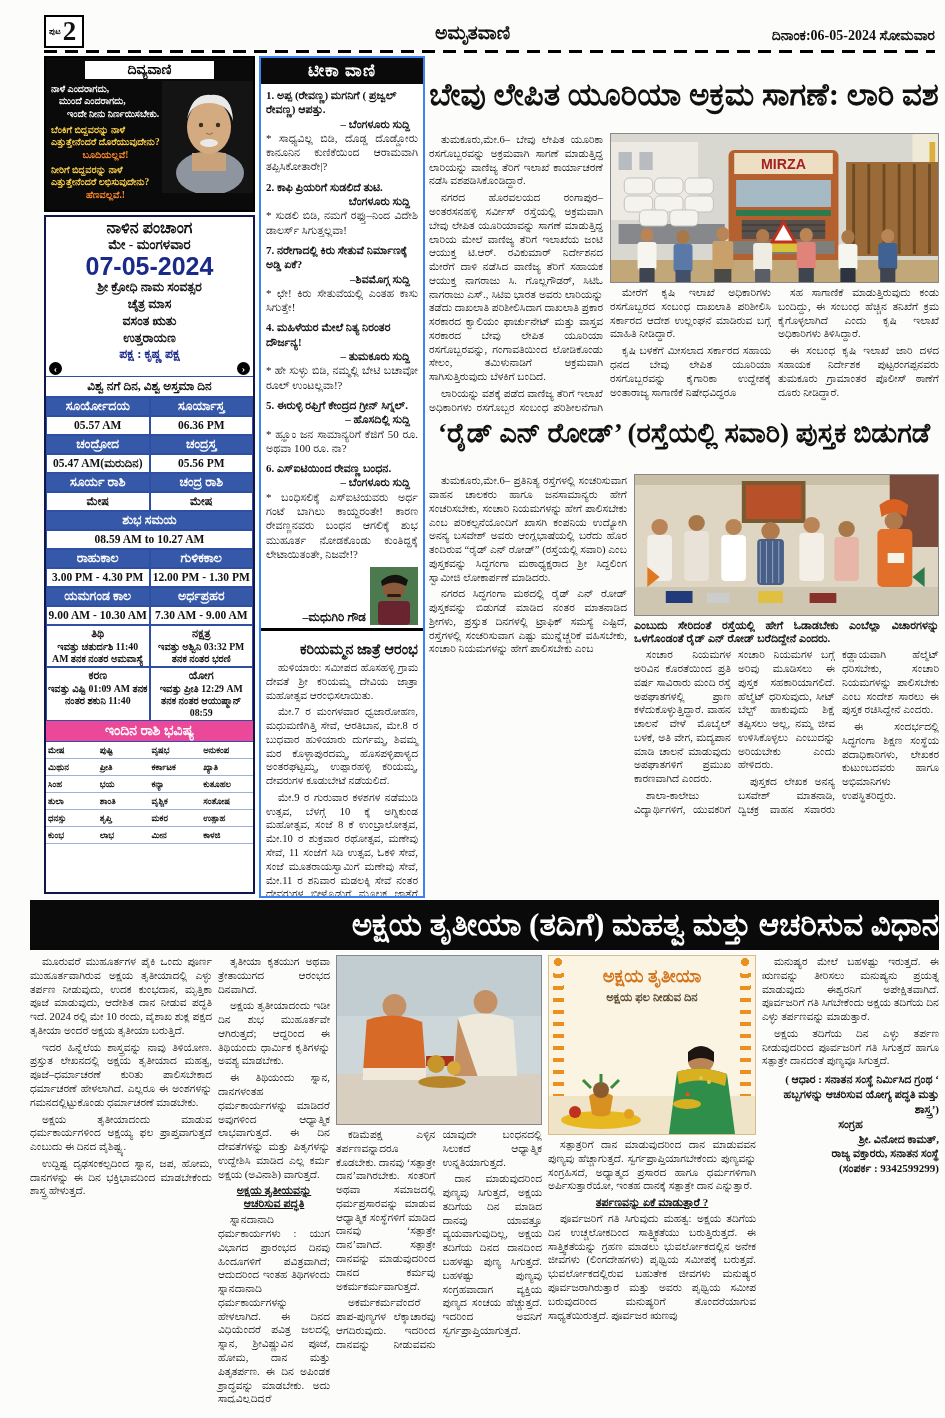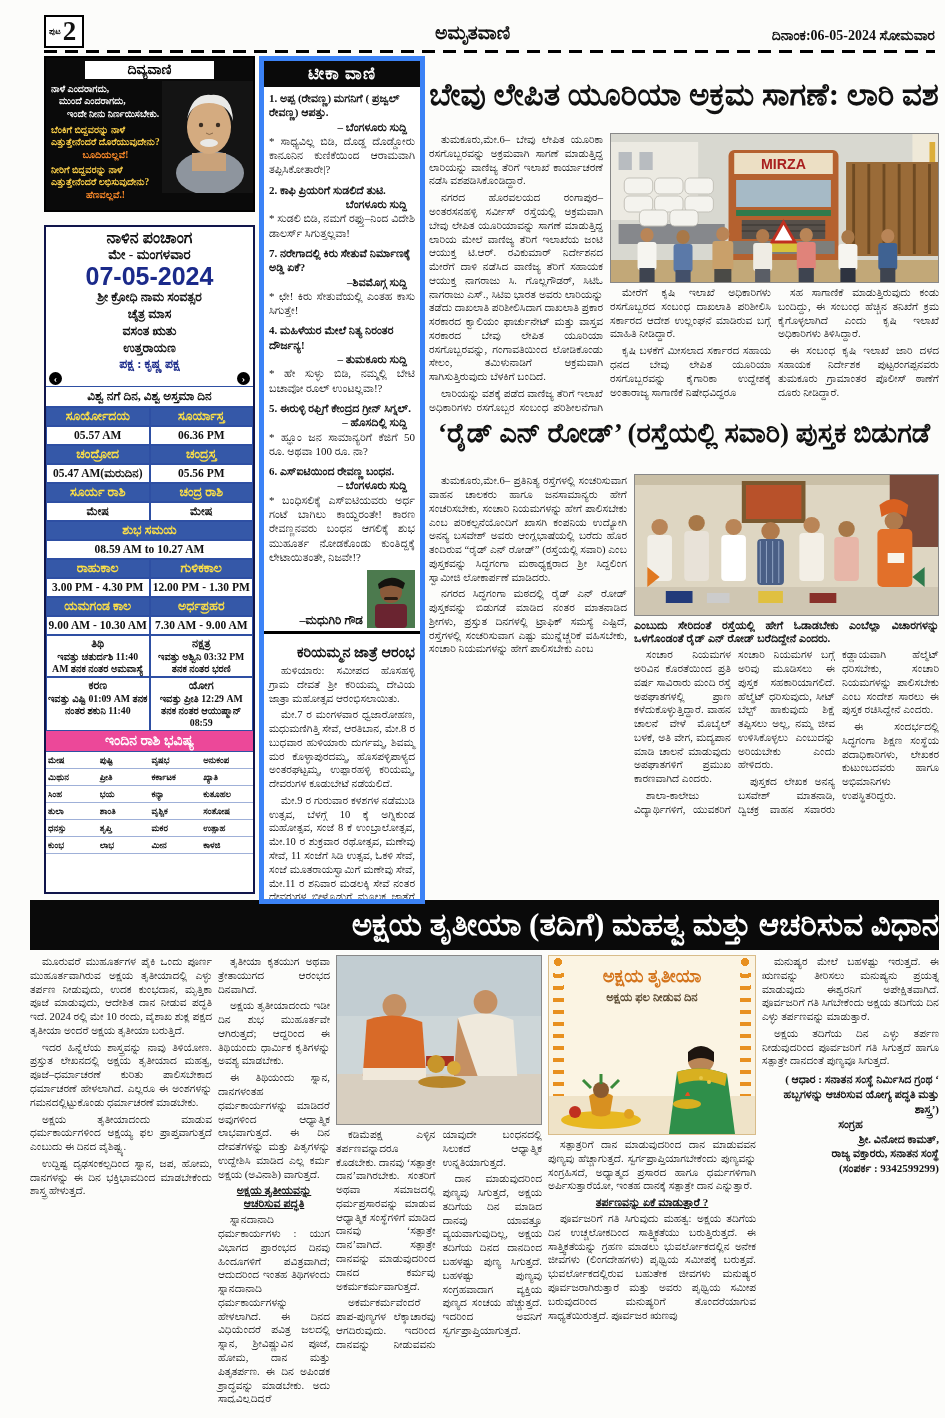--- a/index.html
+++ b/index.html
@@ -10,21 +10,21 @@
   .pagenum-box{border:2px solid #000;background:#fff;display:flex;align-items:center;gap:2px;
                padding:1px 6px 1px 3px;line-height:1;}
   .pagenum-box .pl{display:flex;flex-direction:column;font-size:8px;font-weight:bold;}
   .pagenum-box .pn{font-size:27px;font-weight:bold;}
   .masthead{position:absolute;left:0;right:0;text-align:center;font-weight:bold;font-size:19px;bottom:4px;}
   .dateline{margin-left:auto;font-weight:bold;font-size:14px;padding-bottom:4px;}
   .dashrule{height:3px;margin:2px 10px 3px 44px;
             background:repeating-linear-gradient(90deg,#000 0 13px,transparent 13px 21px);}
   
   .row-top{display:flex;gap:4px;padding:0 6px 0 44px;height:838px;}
-  .col-left{width:211px;flex:none;display:flex;flex-direction:column;gap:13px;}
+  .col-left{width:211px;flex:none;display:flex;flex-direction:column;gap:3px;}
   .col-mid{width:166px;flex:none;}
   .col-right{flex:1;min-width:0;display:flex;flex-direction:column;}
   
   .divya{border:2px solid #000;background:#0a0a0a;color:#fff;height:152px;flex:none;
          position:relative;overflow:hidden;}
   .divya-title{background:#fff;color:#000;font-weight:bold;font-size:14px;text-align:center;
                width:62%;margin:3px auto 2px;padding:1px 0;}
   .divya-body{display:flex;}
   .divya-text{width:56%;padding:2px 2px 2px 5px;font-size:9.5px;font-weight:bold;line-height:1.3;}
   .divya-text .q{color:#ffd24a;}
@@ -37,29 +37,29 @@
   .ph-date{text-align:center;font-size:25px;color:#1b2a8a;font-family:"Liberation Sans",sans-serif;
            font-weight:bold;line-height:1.05;}
   .ph-line{text-align:center;font-size:12.5px;line-height:1.35;}
   .ph-paksha{text-align:center;font-size:12.5px;color:#1b2a8a;}
   .ph-nav{display:flex;justify-content:space-between;padding:0 3px;height:14px;align-items:center;}
   .nav-dot{width:13px;height:13px;border-radius:50%;background:#000;color:#fff;font-size:10px;
            display:flex;align-items:center;justify-content:center;cursor:pointer;line-height:1;}
   .ph-world{text-align:center;font-size:12px;border-top:1.5px solid #2e4fa3;padding:2px 0;}
   .ph-grid{display:grid;grid-template-columns:1fr 1fr;border-top:1.5px solid #2e4fa3;}
   .ph{border:0.75px solid #2e4fa3;text-align:center;font-size:11.5px;padding:1px 1px;line-height:1.25;}
-  .ph.h{background:#3558a8;color:#fde047;font-size:12.5px;}
+  .ph.h{background:#3558a8;color:#ffffff;font-size:12.5px;}
   .ph.span2{grid-column:1/3;}
   .ph.small{font-size:9.8px;}
   .rashi-title{background:#ec4899;color:#fff;text-align:center;font-size:14px;padding:2px 0;}
   .rashi{border-top:1px solid #2e4fa3;}
   .rashi-row{display:flex;border-bottom:1px solid #9fb0d8;}
   .rashi-cell{flex:1;font-size:8.5px;padding:2.5px 2px;white-space:nowrap;overflow:hidden;}
   
-  .teeka{border:5px solid #3b82f6;height:100%;display:flex;flex-direction:column;overflow:hidden;background:#fff;}
+  .teeka{border:2px solid #3b82f6;height:100%;display:flex;flex-direction:column;overflow:hidden;background:#fff;}
   .tv-head{background:#0a0a0a;color:#fff;text-align:center;font-weight:bold;font-size:17px;
            padding:3px 0;letter-spacing:1px;}
   .tv-body{padding:4px 5px;font-size:11px;line-height:1.3;}
   .tv-item{margin-bottom:6px;}
   .tv-lead{font-weight:bold;}
   .tv-src{text-align:right;font-weight:bold;padding-right:8px;}
   .tv-reply{text-align:justify;}
   .tv-author{display:flex;align-items:flex-end;justify-content:flex-end;gap:4px;margin:2px 0 3px;}
   .tv-author-name{font-weight:bold;font-size:12px;}
   .mid-rule{border-top:3px solid #000;margin:2px -5px 4px;}

